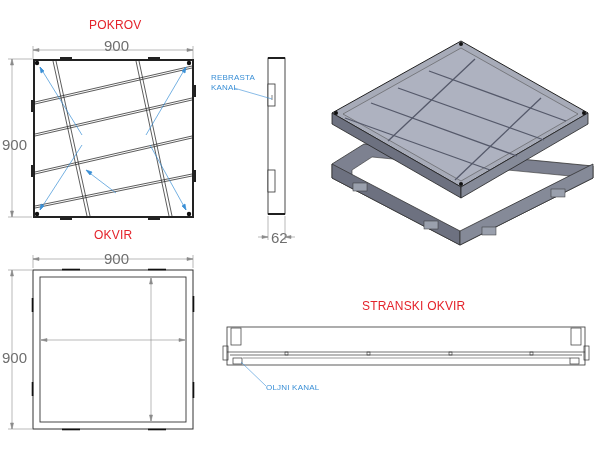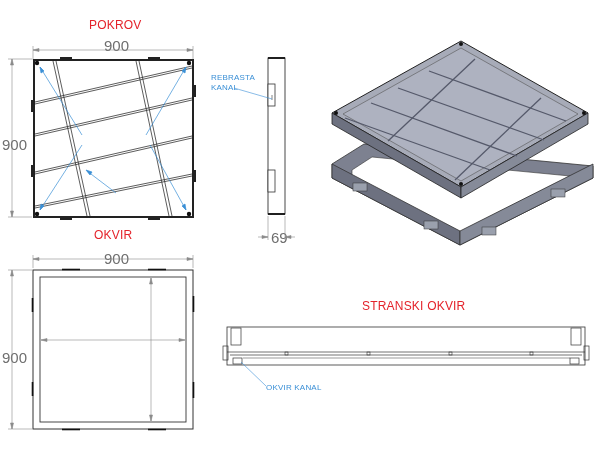--- a/index.html
+++ b/index.html
@@ -11,39 +11,39 @@
 </style>
 </head>
 <body>
 
 <div class="title" style="left:89px;top:18px;">POKROV</div>
 <div class="title" style="left:94px;top:228px;">OKVIR</div>
 <div class="title" style="left:362px;top:299px;">STRANSKI OKVIR</div>
 
 <div class="dim" style="left:104px;top:37px;">900</div>
 <div class="dim" style="left:2px;top:136px;">900</div>
-<div class="dim" style="left:271px;top:229px;">69</div>
+<div class="dim" style="left:271px;top:229px;">62</div>
 <div class="dim" style="left:104px;top:250px;">900</div>
 <div class="dim" style="left:2px;top:349px;">900</div>
 <div class="dim" style="left:106px;top:328px;">840</div>
 <div class="dim" style="left:143px;top:371px;">840</div>
 
 <div class="note" style="left:81px;top:130px;">
   <div>NAVOJNI ZATIČ</div>
   <div>ZA DVIŽNI KLJUČ</div>
 </div>
 <div class="note" style="left:116px;top:192px;">
   <div>REBRASTA</div>
   <div>ARMATURA</div>
 </div>
 <div class="note" style="left:211px;top:73px;">
   <div>REBRASTA</div>
   <div>KANAL</div>
 </div>
-<div class="note" style="left:266px;top:383px;">OKVIR KANAL</div>
+<div class="note" style="left:266px;top:383px;">OLJNI KANAL</div>
 
 <svg width="600" height="450" viewBox="0 0 600 450">
 
   <g>
 
     <g stroke="#8a8a8a" stroke-width="0.6" fill="#8a8a8a">
       <line x1="33" y1="50" x2="193" y2="50"></line>
       <line x1="33" y1="46" x2="33" y2="60"></line>
       <line x1="193" y1="46" x2="193" y2="60"></line>
       <polygon points="33,50 39,48.5 39,51.5"></polygon>

